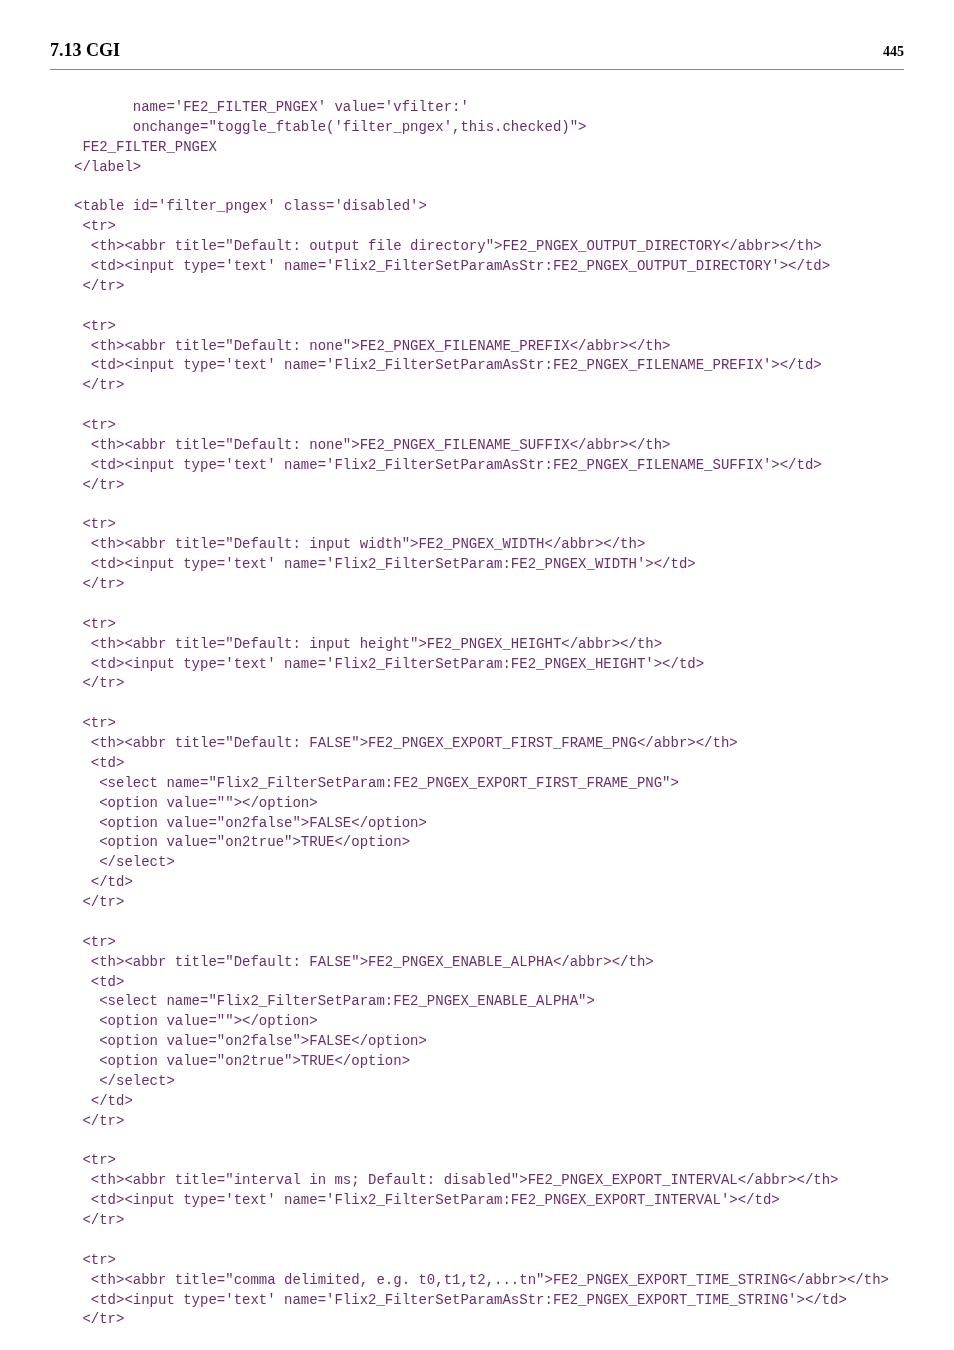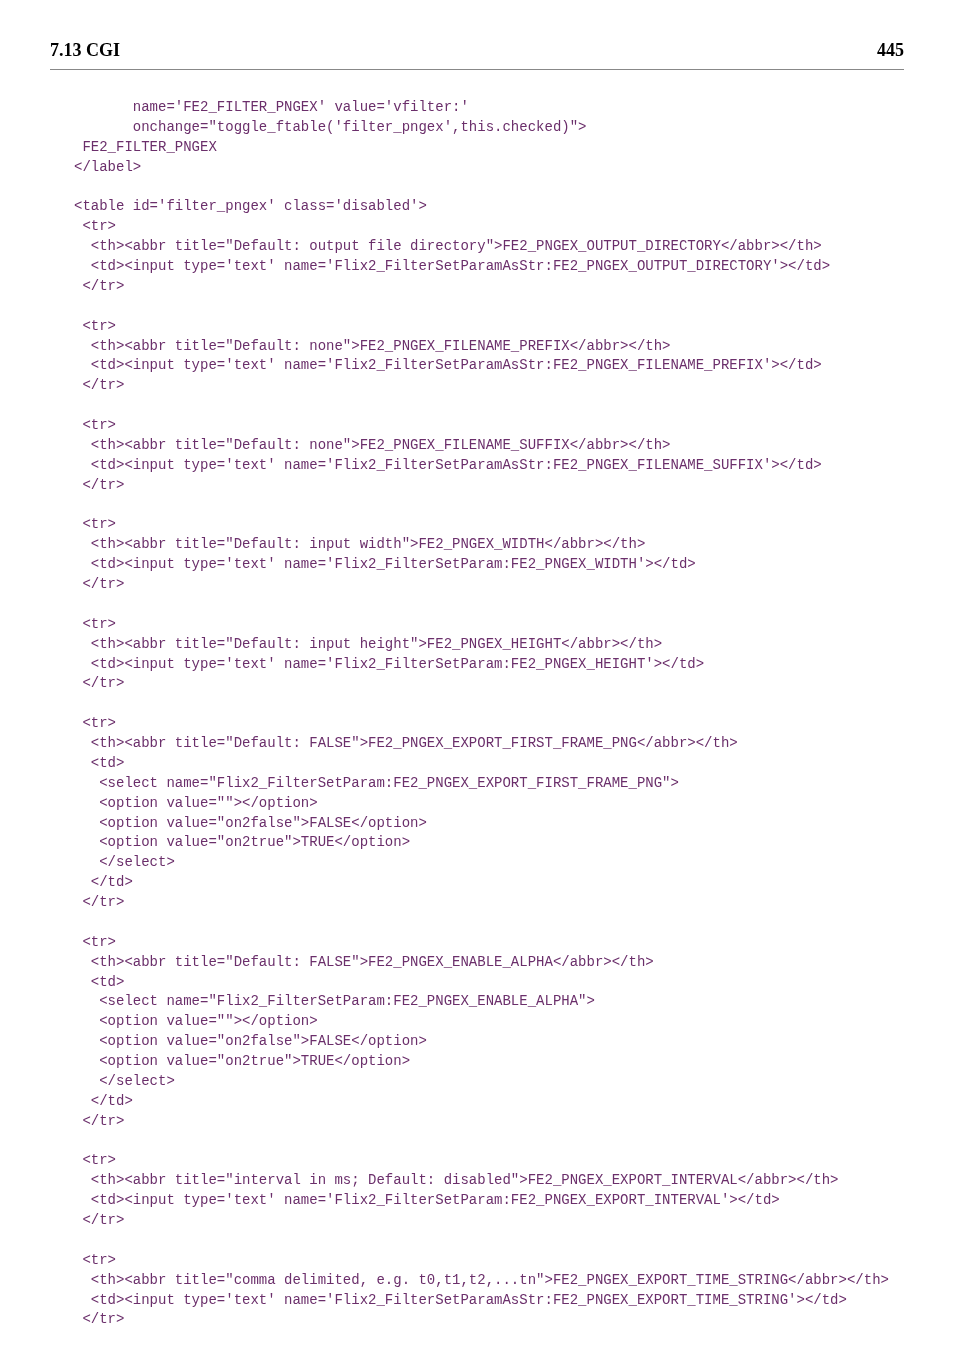--- a/index.html
+++ b/index.html
@@ -20,21 +20,21 @@
     align-items: baseline;
     border-bottom: 1px solid #888;
     padding-bottom: 8px;
     margin-bottom: 28px;
   }
   .section-label {
     font-size: 18px;
     font-weight: bold;
   }
   .page-number {
-    font-size: 18px;
+    font-size: 14px;
     font-weight: bold;
   }
   pre.code {
     font-family: 'Courier New', Courier, monospace;
     font-size: 14px;
     line-height: 1.42;
     color: #6b2f6b;
     white-space: pre;
     margin: 0 0 30px 24px;
   }

